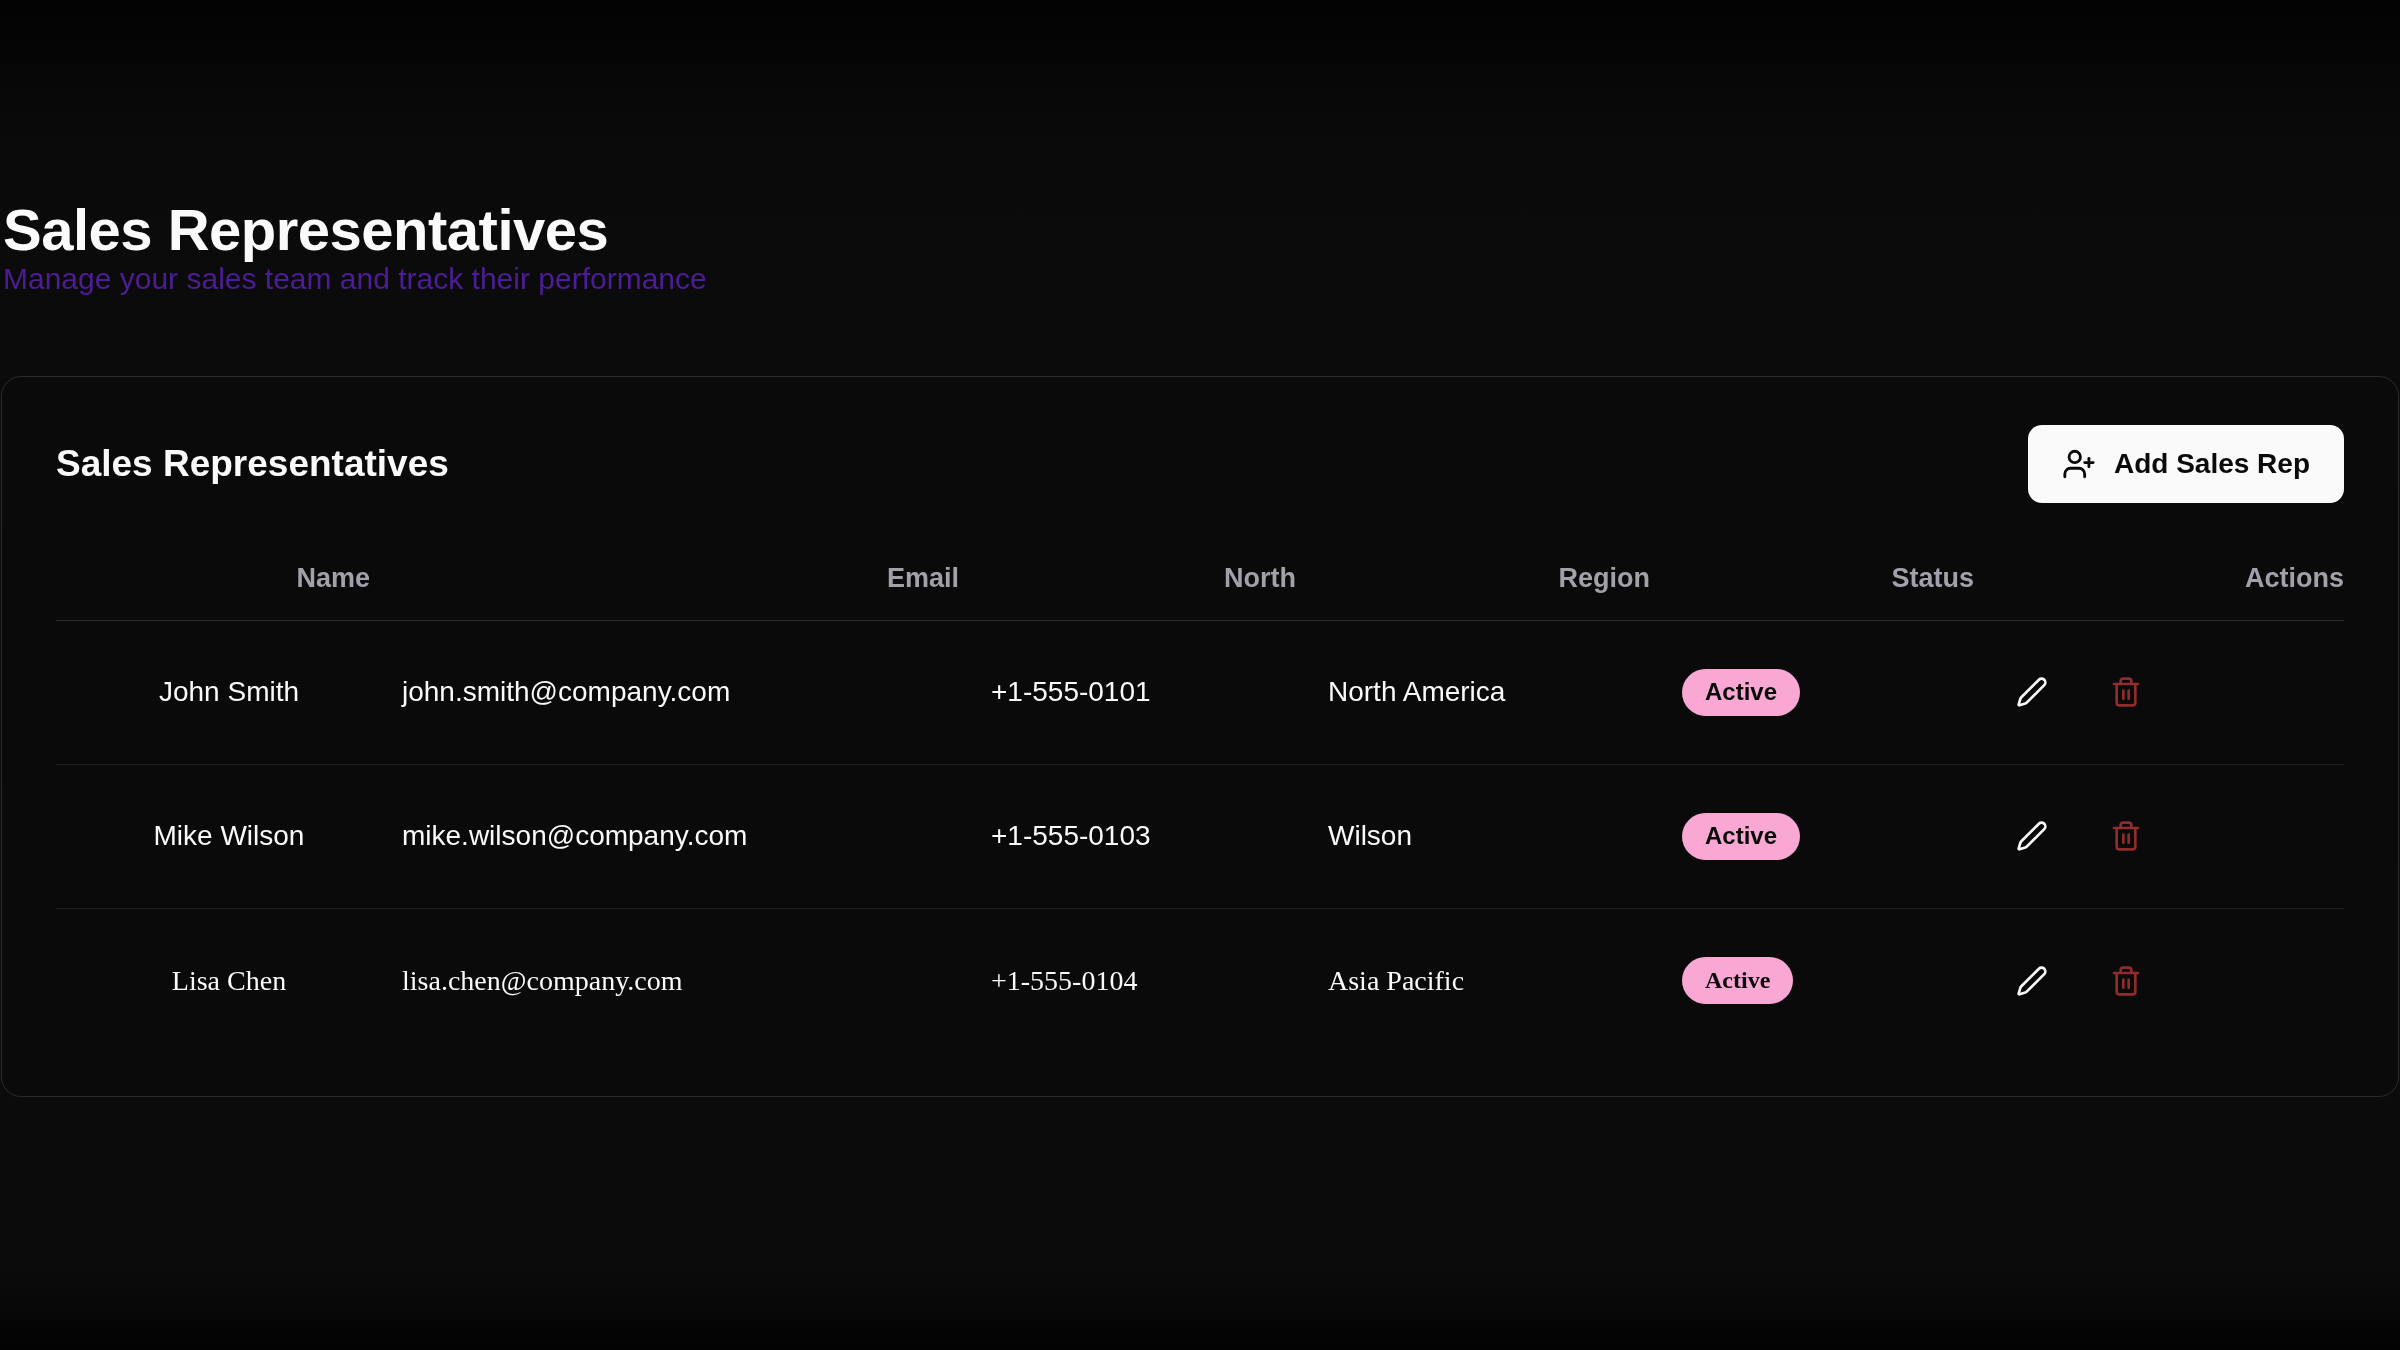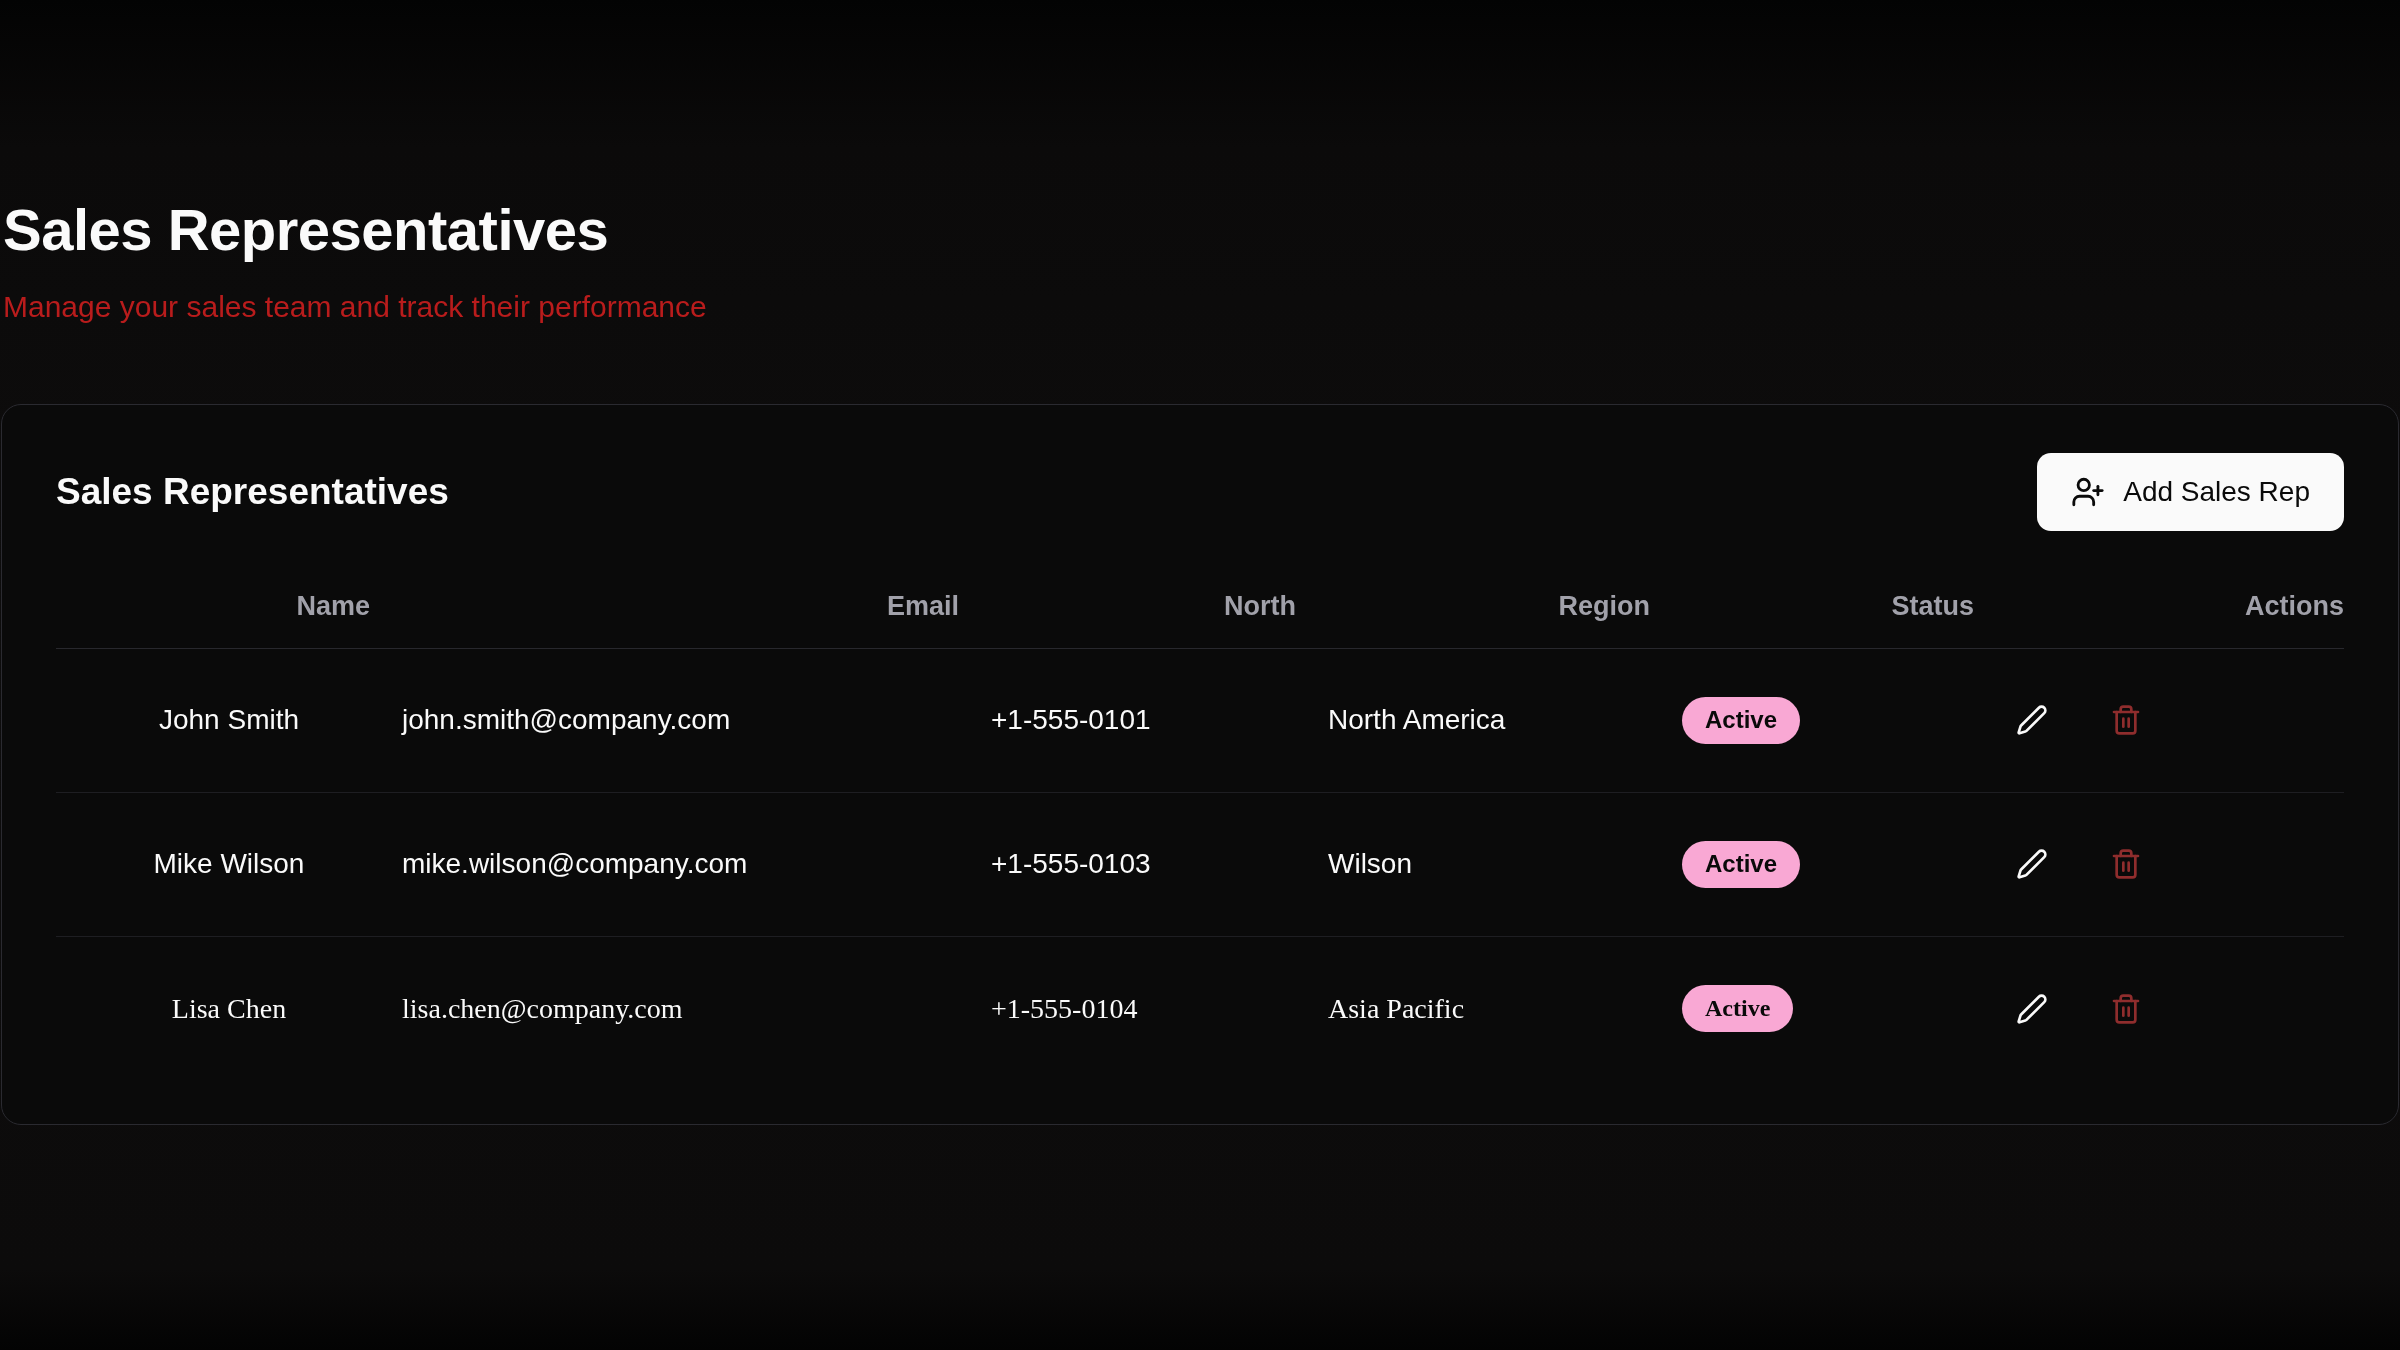--- a/index.html
+++ b/index.html
@@ -21,23 +21,22 @@
     padding-left: 2px;
   }
   .page-title {
     font-size: 58px;
     font-weight: 700;
     letter-spacing: -0.5px;
     line-height: 1.1;
     color: #fafafa;
   }
   .page-subtitle {
-    margin-top: 28px;
     font-size: 30px;
-    color: #b91c1c;
+    color: #4c1d95;
     font-weight: 400;
   }
   .card {
     margin-top: 80px;
     background: #0a0a0a;
     border: 1px solid #2a2a30;
     border-radius: 20px;
     padding: 48px 54px 44px 54px;
   }
   .card-header {
@@ -56,21 +55,21 @@
     align-items: center;
     gap: 18px;
     background: #fafafa;
     color: #0a0a0a;
     border: none;
     border-radius: 14px;
     height: 78px;
     padding: 0 34px;
     font-family: "Liberation Sans", sans-serif;
     font-size: 28px;
-    font-weight: 400;
+    font-weight: 700;
     cursor: pointer;
   }
   .add-btn svg {
     width: 34px;
     height: 34px;
     display: block;
   }
   table {
     width: 100%;
     border-collapse: collapse;

